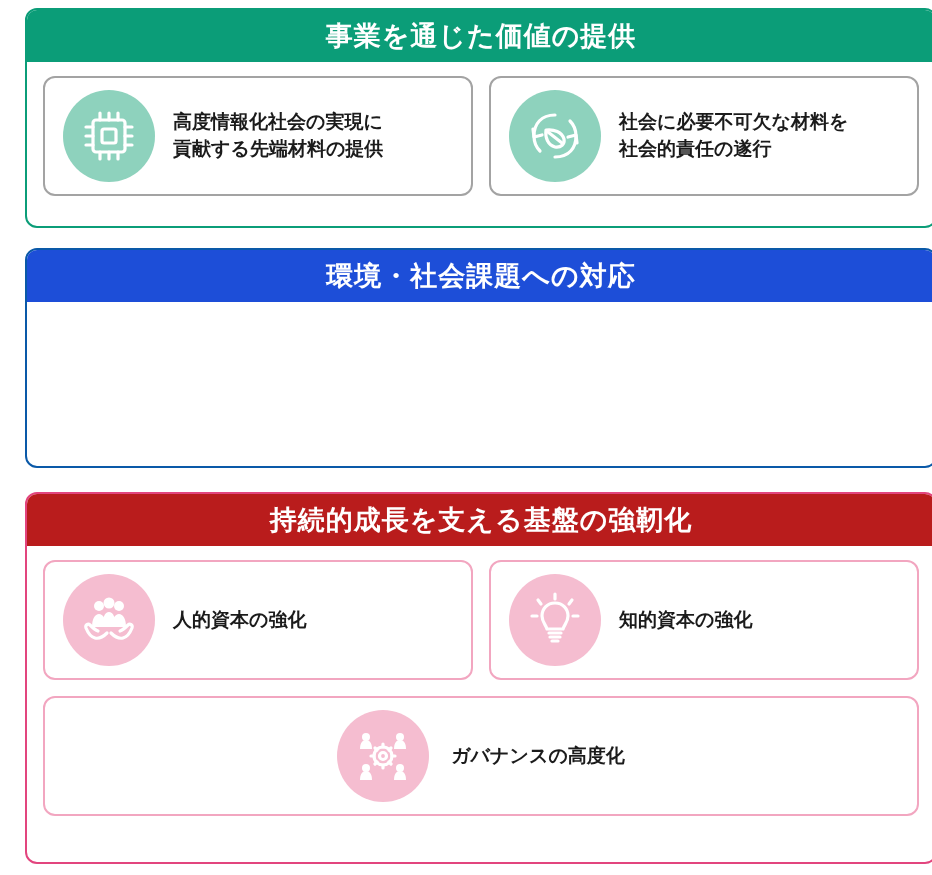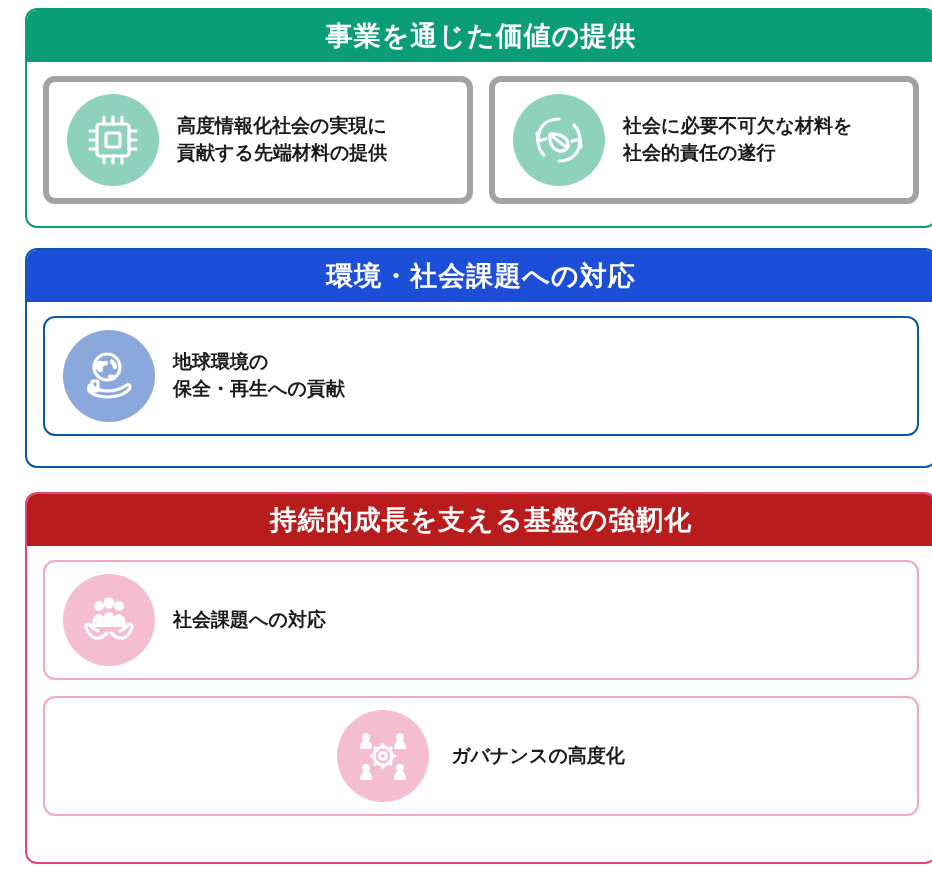--- a/index.html
+++ b/index.html
@@ -66,21 +66,21 @@
     box-sizing: border-box;
     border-radius: 12px;
     background: #ffffff;
     display: flex;
     align-items: center;
     gap: 18px;
     padding: 12px 18px;
     flex: 1 1 calc(50% - 8px);
     min-height: 120px;
   }
-  .green .card { border: 6px solid #a3a3a3; }
+  .green .card { border: 2px solid #a3a3a3; }
   .blue  .card { border: 2px solid #0a59a8; }
   .pink  .card { border: 2px solid #f2a6c0; }
 
   .card.full {
     flex: 1 1 100%;
     justify-content: center;
     gap: 22px;
   }
 
   .card-text {
@@ -161,34 +161,20 @@
 社会的責任の遂行</div>
       </div>
 
     </div>
   </div>
 
   <div class="section blue sec-blue" style="border-color: rgb(10, 89, 168);">
     <div class="sec-header" style="background: #1d4ed8;">環境・社会課題への対応</div>
     <div class="sec-body">
 
-      <div class="card">
-        <div class="icon-circle">
-          <svg width="62" height="62" viewBox="0 0 62 62">
-            <circle class="gl" cx="29" cy="22" r="13"></circle>
-            <path class="glf" d="M20 16 c3 -1 5 1 7 0 c2 -1 4 1 3 3 c-1 2 -4 1 -5 3 c-1 2 1 4 -1 5 c-2 1 -4 -1 -6 -3 c-2 -2 -1 -7 2 -8 Z"></path>
-            <path class="glf" d="M34 14 c2 2 4 3 5 6 c1 3 -1 5 -3 4 c-2 -1 -1 -4 -3 -5 c-2 -1 -1 -5 1 -5 Z"></path>
-            <path class="glf" d="M31 30 c3 -1 6 0 7 2 c1 2 -2 4 -5 3 c-3 -1 -4 -4 -2 -5 Z"></path>
-            <path class="gl" d="M12 40 c5 4 11 6 18 6 c7 0 13 -2 19 -6 c2 -1 4 1 3 3 c-3 5 -11 9 -22 9 c-8 0 -14 -2 -18 -5 c-2 -2 -2 -6 0 -7 Z"></path>
-            <rect class="gl" x="14" y="36" width="6" height="10" rx="1.5"></rect>
-          </svg>
-        </div>
-        <div class="card-text">地球環境の
-保全・再生への貢献</div>
-      </div>
 
 
     </div>
   </div>
 
   <div class="section pink sec-pink" style="border-color: rgb(226, 69, 126);">
     <div class="sec-header" style="background: #b91c1c;">持続的成長を支える基盤の強靭化</div>
     <div class="sec-body">
 
       <div class="card">
@@ -197,23 +183,41 @@
             <circle class="glf" cx="21" cy="17" r="5"></circle>
             <circle class="glf" cx="31" cy="14" r="5.5"></circle>
             <circle class="glf" cx="41" cy="17" r="5"></circle>
             <path class="glf" d="M14 38 c0 -8 3 -13 7 -13 c4 0 7 5 7 13 Z"></path>
             <path class="glf" d="M24 38 c0 -9 3 -15 7 -15 c4 0 7 6 7 15 Z"></path>
             <path class="glf" d="M34 38 c0 -8 3 -13 7 -13 c4 0 7 5 7 13 Z"></path>
             <path class="gl" d="M29 44 c-4 4 -8 6 -12 5 c-4 -1 -7 -5 -9 -10 c-1 -3 2 -5 4 -3 c2 2 5 5 8 6"></path>
             <path class="gl" d="M33 44 c4 4 8 6 12 5 c4 -1 7 -5 9 -10 c1 -3 -2 -5 -4 -3 c-2 2 -5 5 -8 6"></path>
           </svg>
         </div>
-        <div class="card-text">社会課題への対応</div>
-      </div>
-
+        <div class="card-text">人的資本の強化</div>
+      </div>
+
+      <div class="card">
+        <div class="icon-circle">
+          <svg width="62" height="62" viewBox="0 0 62 62">
+            <path class="gl" d="M31 14 c-8 0 -13 6 -13 13 c0 6 4 9 5 13 h16 c1 -4 5 -7 5 -13 c0 -7 -5 -13 -13 -13 Z"></path>
+            <line class="gl" x1="25" y1="44" x2="37" y2="44"></line>
+            <line class="gl" x1="26" y1="48" x2="36" y2="48"></line>
+            <line class="gl" x1="28" y1="52" x2="34" y2="52"></line>
+            <g class="gl">
+              <line x1="31" y1="5" x2="31" y2="10"></line>
+              <line x1="14" y1="11" x2="17" y2="15"></line>
+              <line x1="48" y1="11" x2="45" y2="15"></line>
+              <line x1="8" y1="27" x2="13" y2="27"></line>
+              <line x1="54" y1="27" x2="49" y2="27"></line>
+            </g>
+          </svg>
+        </div>
+        <div class="card-text">知的資本の強化</div>
+      </div>
 
       <div class="card full">
         <div class="icon-circle">
           <svg width="62" height="62" viewBox="0 0 62 62">
             <circle class="gl" cx="31" cy="31" r="9"></circle>
             <circle class="gl" cx="31" cy="31" r="3.5"></circle>
             <g class="gl">
               <line x1="31" y1="19" x2="31" y2="22"></line>
               <line x1="31" y1="40" x2="31" y2="43"></line>
               <line x1="19" y1="31" x2="22" y2="31"></line>

